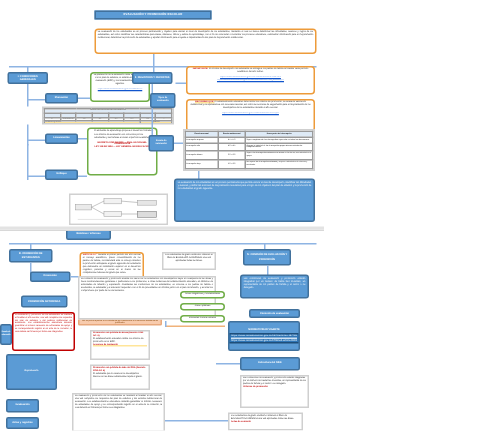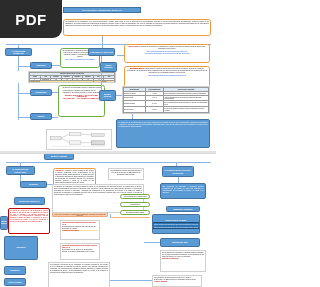--- a/index.html
+++ b/index.html
@@ -318,17 +318,14 @@
     </div>
 
     <div class="n blue" style="left:0px;top:62px;width:8px;height:14px;font-size:1.3px;">Escala de valoración</div>
 
     <div class="ln lno lnh" style="left:110px;top:63px;width:40px;"></div>
     <div class="ln lnv" style="left:110px;top:60px;height:4px;"></div>
     <div class="ln lnh" style="left:144px;top:88px;width:16px;"></div>
     <div class="ln lnh" style="left:110px;top:126px;width:42px;"></div>
   </div>
 
-  <div id="pdf-badge">
-    <div class="t">PDF</div>
-  </div>
 
 </div>
 
 </body></html>

